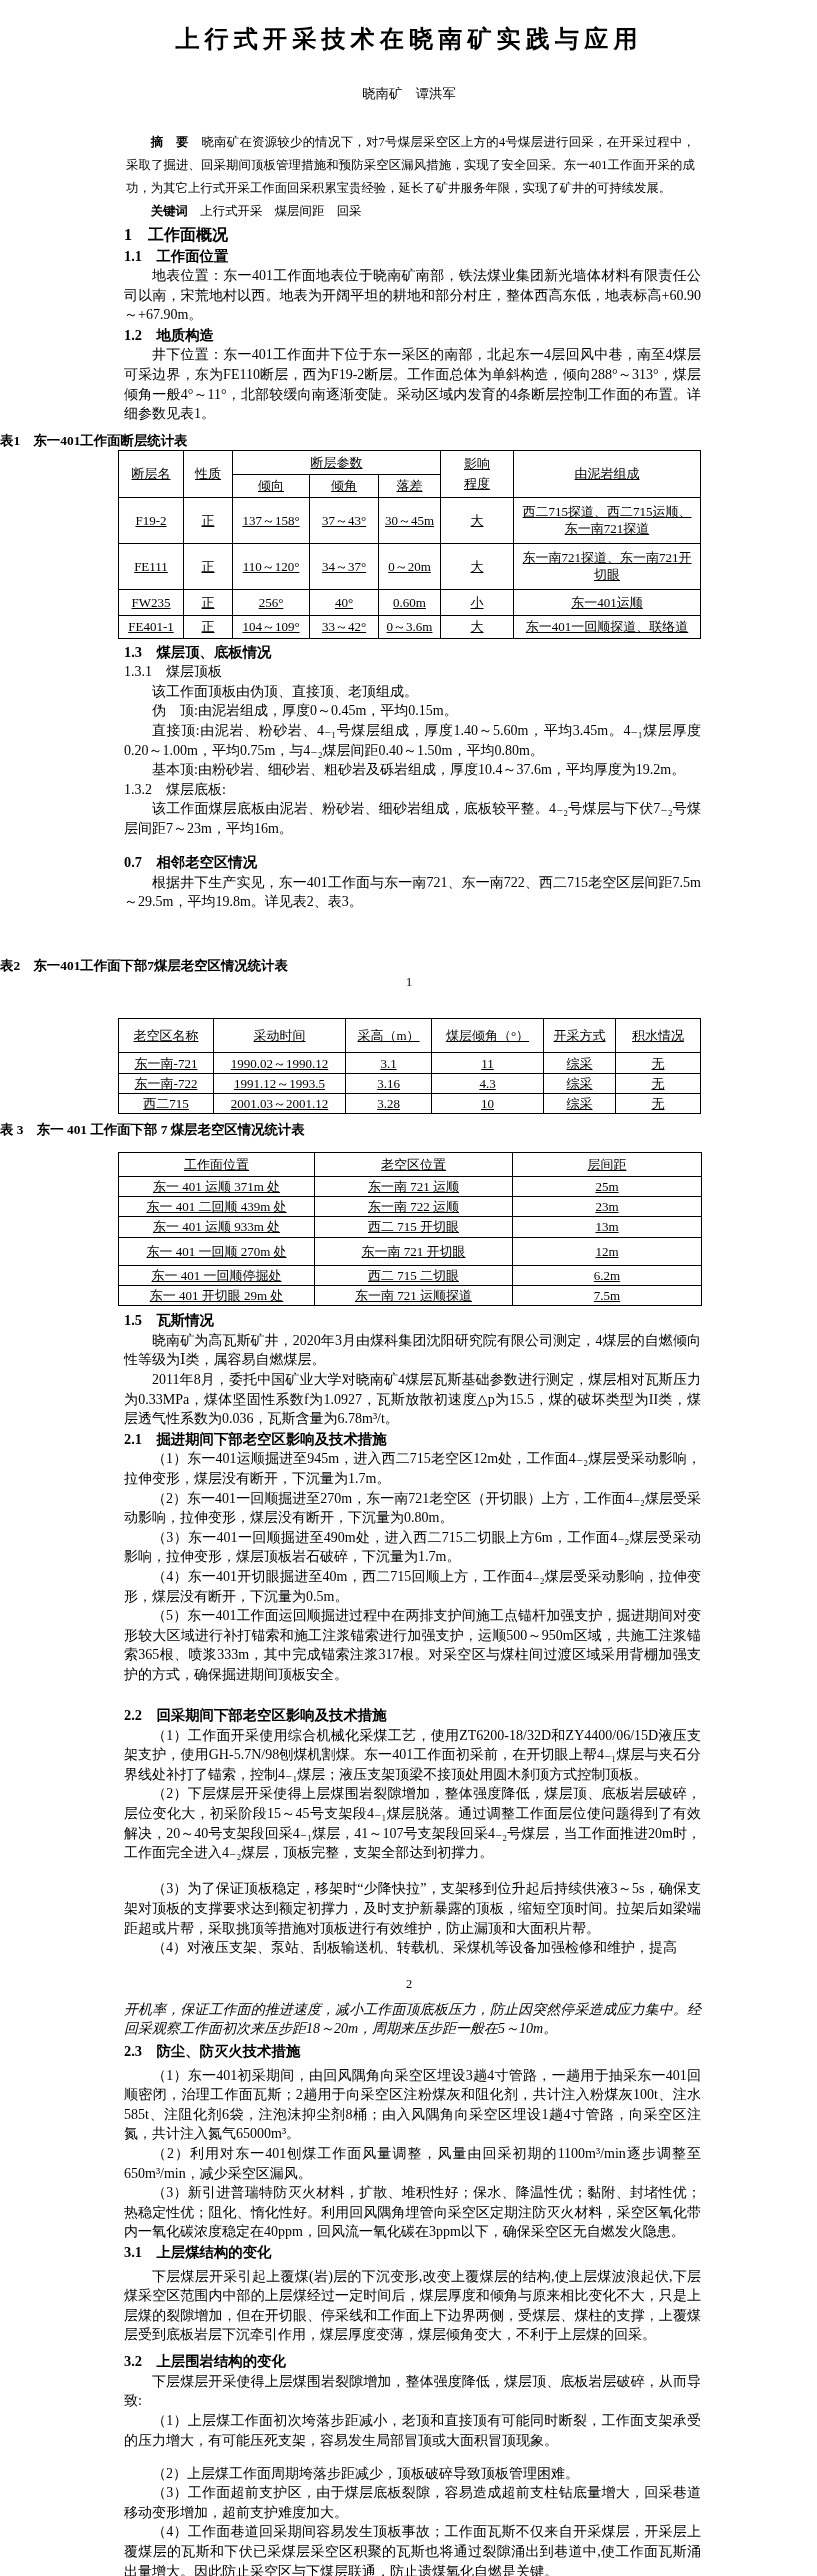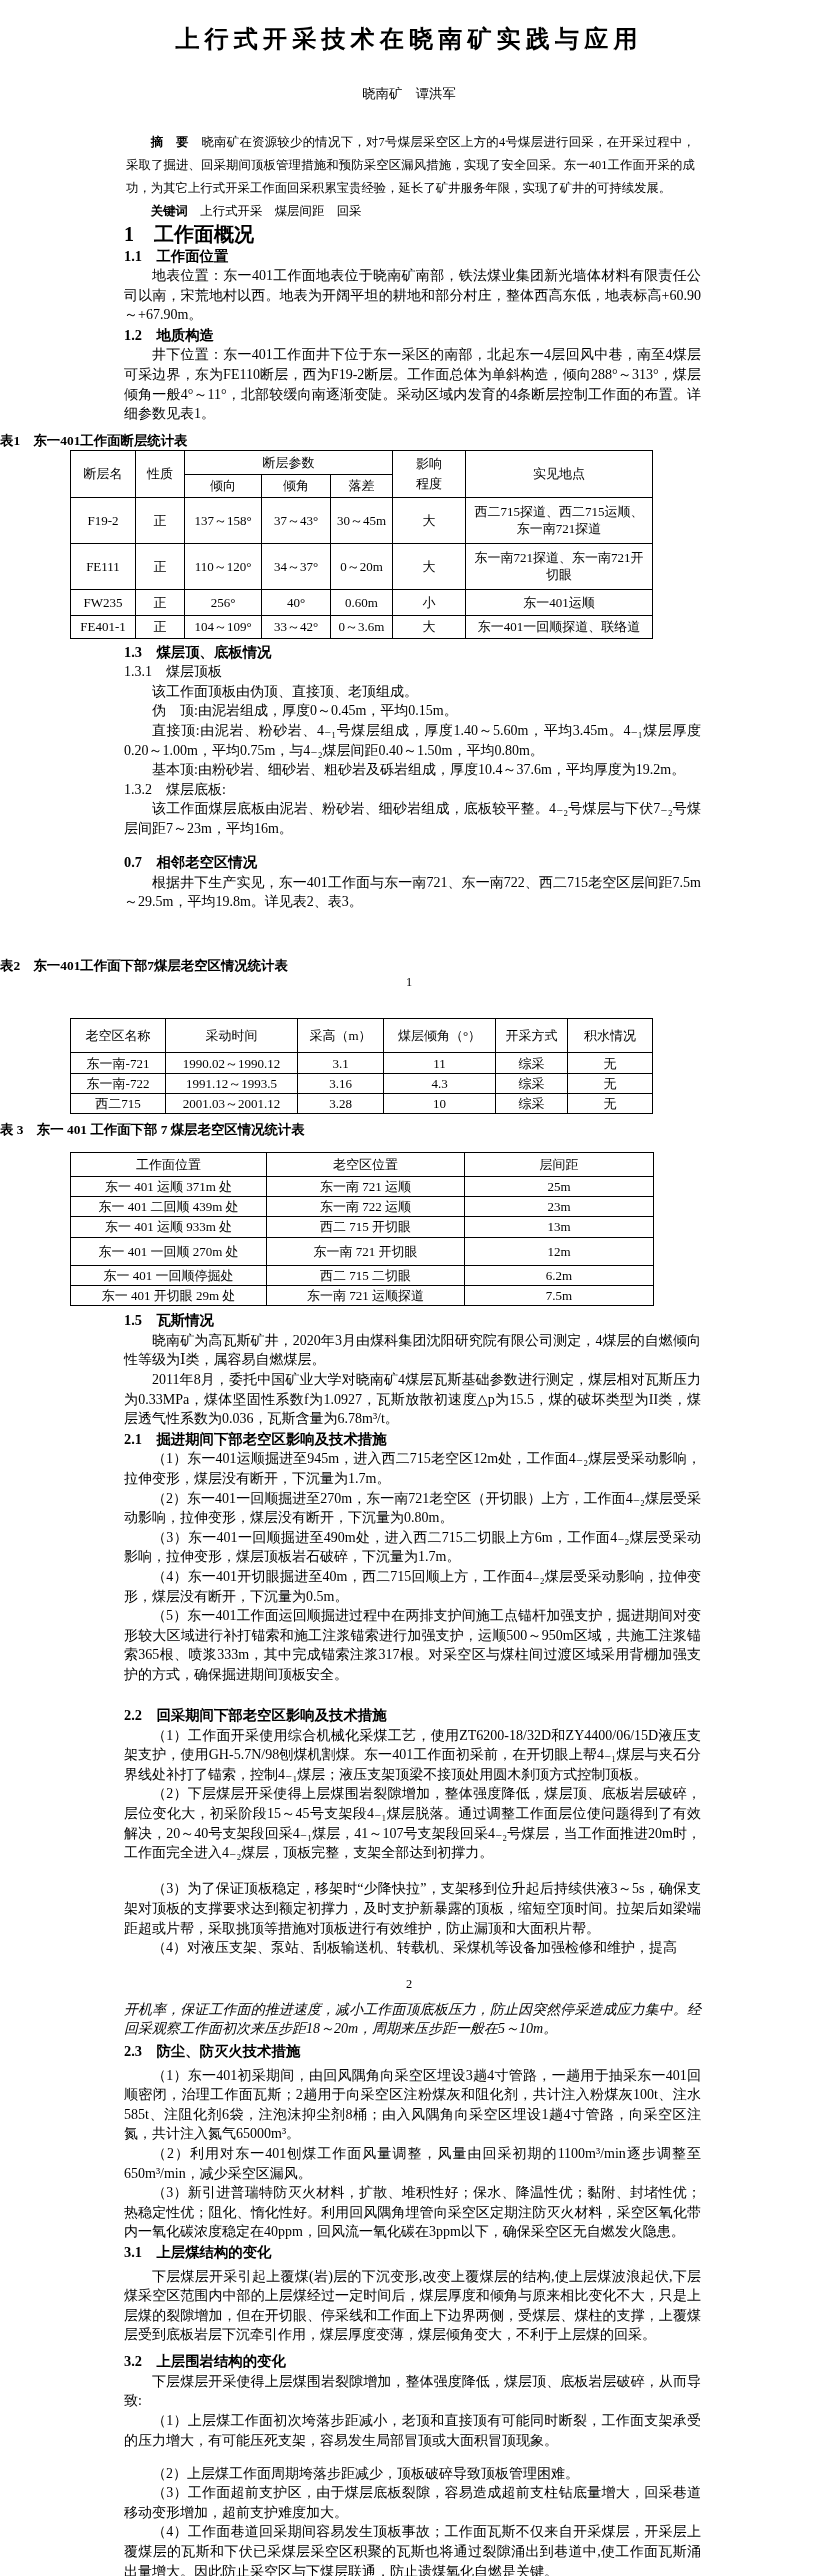--- a/index.html
+++ b/index.html
@@ -6,27 +6,27 @@
   .page{
     position:relative;width:818px;height:2996px;background:#ffffff;color:#000;
     font-family:"Liberation Serif","DejaVu Serif",serif;overflow:hidden;
   }
   .doc-title{margin:0;padding-top:23px;text-align:center;font-size:24px;font-weight:bold;
     letter-spacing:5.2px;line-height:32px;}
   .author{margin-top:30px;text-align:center;font-size:13.4px;line-height:17.5px;}
   .abstract,.keywords{margin:0 123px 0 126px;font-size:12.4px;line-height:23px;
     text-align:justify;text-indent:2em;}
   .abstract{margin-top:28px;}
-  .h1{margin:0 117px 0 124px;font-size:20px;font-weight:bold;line-height:23px;}
+  .h1{margin:0 117px 0 124px;font-size:16px;font-weight:bold;line-height:23px;}
   .h2{margin:0 117px 0 124px;font-size:14.4px;font-weight:bold;line-height:20.6px;}
   .h3{margin:0 117px 0 124px;font-size:14px;font-weight:normal;line-height:19.6px;}
   .body-p{margin:0 117px 0 124px;font-size:14px;line-height:19.6px;text-align:justify;text-indent:2em;}
   .noindent{text-indent:0;}
   .tbl-caption{margin:0;text-align:left;font-size:13.4px;font-weight:bold;line-height:17.5px;}
-  table{border-collapse:collapse;margin-left:70px;table-layout:fixed;}
+  table{border-collapse:collapse;margin-left:118px;table-layout:fixed;text-decoration:underline;}
   td{border:1px solid #000;font-size:13px;text-align:center;vertical-align:middle;
     padding:1px 3.1px;line-height:17px;overflow:hidden;}
   .w2{width:33px;margin:0 auto;line-height:19.6px;}
   .rh46{height:24px;} .rh44{height:23px;} .rh90{height:46px;} .rh50{height:26px;}
   .rh66{height:34px;} .rh38{height:19.6px;padding-left:43px;} .rh40{height:20.6px;} .rh54{height:28px;}
   .mt4{margin-top:2.1px;} .mt6{margin-top:3.1px;} .mt8{margin-top:4.1px;}
   .mt12{margin-top:6.2px;} .mt14{margin-top:7.2px;} .mt16{margin-top:8.2px;} .mt18{margin-top:9.3px;}
   .mt26{margin-top:13.4px;} .mt32{margin-top:16.5px;} .mt40{margin-top:20.6px;}
   .mt82{margin-top:42px;font-style:italic;} .mt86{margin-top:44px;} .mt88{margin-top:45px;}
   .pagenum{position:absolute;left:0;right:0;text-align:center;font-size:12.4px;line-height:15.5px;}
@@ -64,21 +64,21 @@
         <col style="width:187px">
     </colgroup>
     <tbody>
         <tr class="rh46">
       <td rowspan="2">断层名</td>
       <td rowspan="2">性质</td>
       <td colspan="3">断层参数</td>
       <td rowspan="2">
             <div class="w2">影响程度</div>
           </td>
-      <td rowspan="2">实见地点</td>
+      <td rowspan="2">由泥岩组成</td>
     </tr>
     <tr class="rh44">
       <td>倾向</td>
       <td>倾角</td>
       <td>落差</td>
     </tr>
     <tr class="rh90">
       <td>F19-2</td>
       <td>正</td>
       <td>137～158°</td>

